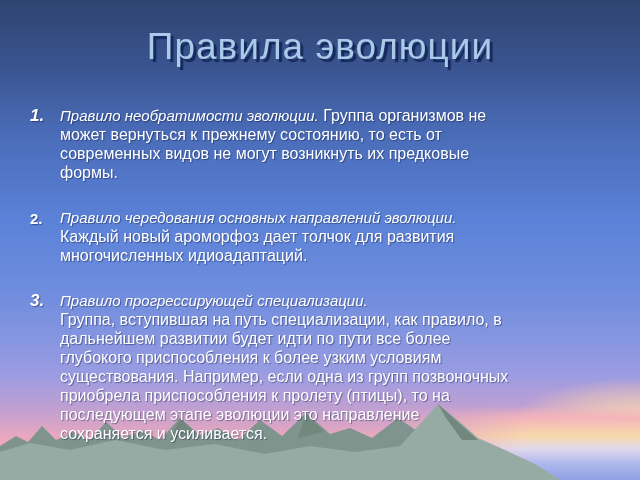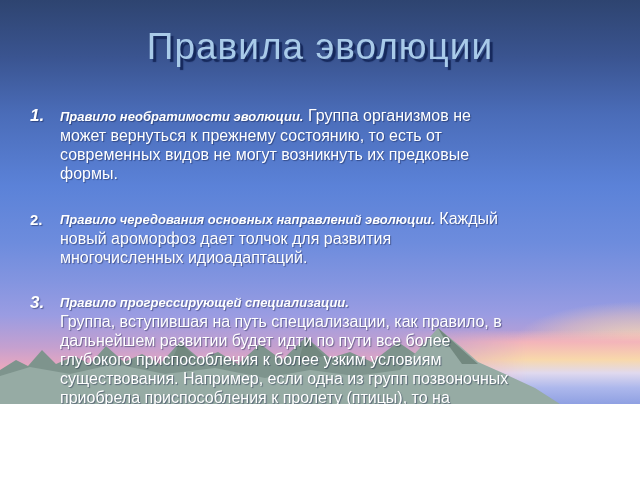--- a/index.html
+++ b/index.html
@@ -4,21 +4,21 @@
 <style>
   :root{
     --sky-top:#2e4470; --sky-mid:#5b82d8; --sky-lavender:#9a9ce2; --sky-pink:#f0a9bb;
     --sun-glow:#f8d8ab; --water:#8fa0e2;
     --mountain-back:#7e948d; --mountain-front:#96aba4; --mountain-shadow:#72887f;
     --title-color:#a9cbe9; --title-shadow:#16295c; --text-color:#ffffff;
   }
   html,body{margin:0;padding:0;}
   body{font-family:"Liberation Sans","DejaVu Sans",sans-serif;}
   .slide{
-    position:relative; width:640px; height:404px; overflow:hidden;
+    position:relative; width:640px; height:480px; overflow:hidden;
     background:linear-gradient(180deg,
       var(--sky-top) 0%, #3a5490 14%, #4a6cb8 28%, var(--sky-mid) 46%,
       #6d8cdd 60%, #8495e0 70%, var(--sky-lavender) 78%, #c5a0cf 86%,
       var(--sky-pink) 92%, #f2acb8 100%);
   }
   
   .sunset{
     position:absolute; right:0; bottom:0; width:250px; height:74px;
     background:linear-gradient(180deg,
       rgba(242,170,187,0) 0%, #f3b4ba 16%, var(--sun-glow) 40%,
@@ -39,21 +39,21 @@
     text-shadow:3px 3px 1px var(--title-shadow);
   }
   .rules{position:absolute; top:106px; left:30px; width:492px;}
   .item{display:flex; margin-bottom:26px; color:var(--text-color);
     font-size:16px; line-height:19px;
     text-shadow:1px 1px 1px rgba(10,20,60,0.45);}
   .item + .item + .item{margin-bottom:0;}
   .item .num{flex:0 0 30px; font-weight:bold; font-style:italic; font-size:17px;}
   .item .num.upright{font-style:normal; font-size:15px; padding-top:1px;}
   .item .txt{flex:0 0 455px; width:455px;}
-  .heading{font-weight:bold; font-style:italic; font-size:13px;}
+  .heading{font-weight:normal; font-style:italic; font-size:15px;}
   .heading.block{display:block;}
   .content{z-index:5; position:relative;}
 </style>
 </head>
 <body>
 
 <div class="slide">
 
   <div class="glow"></div>
   <div class="sunset"></div>

